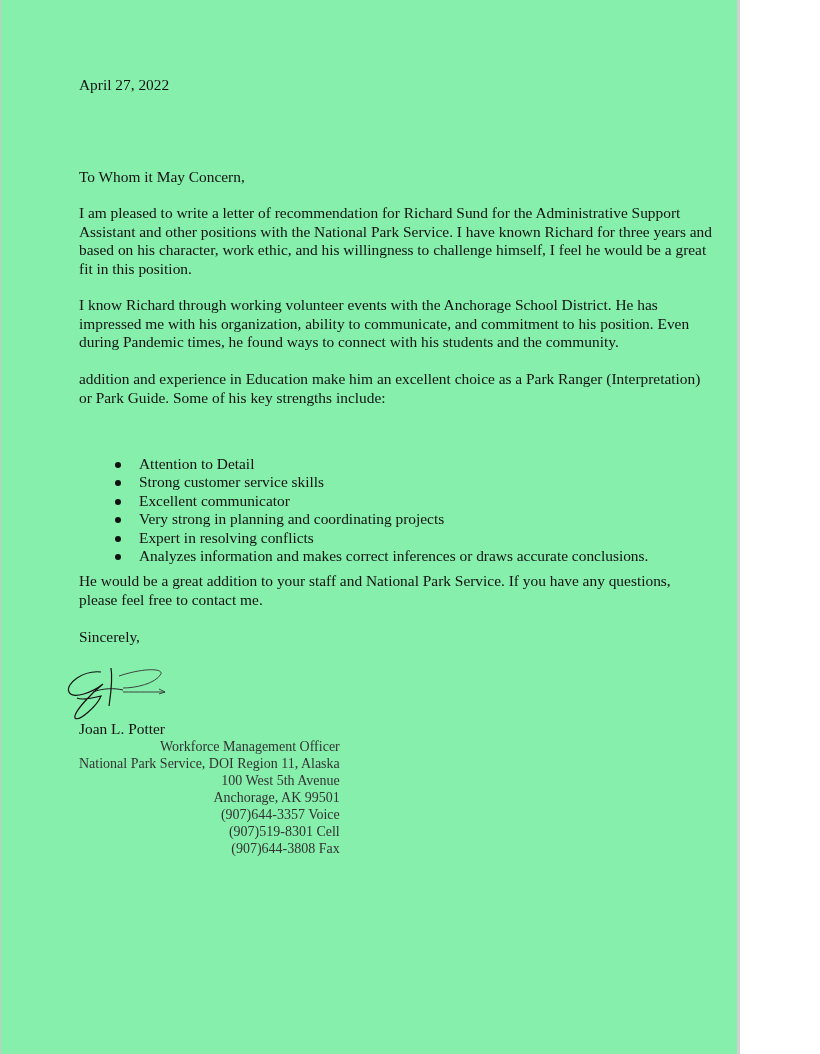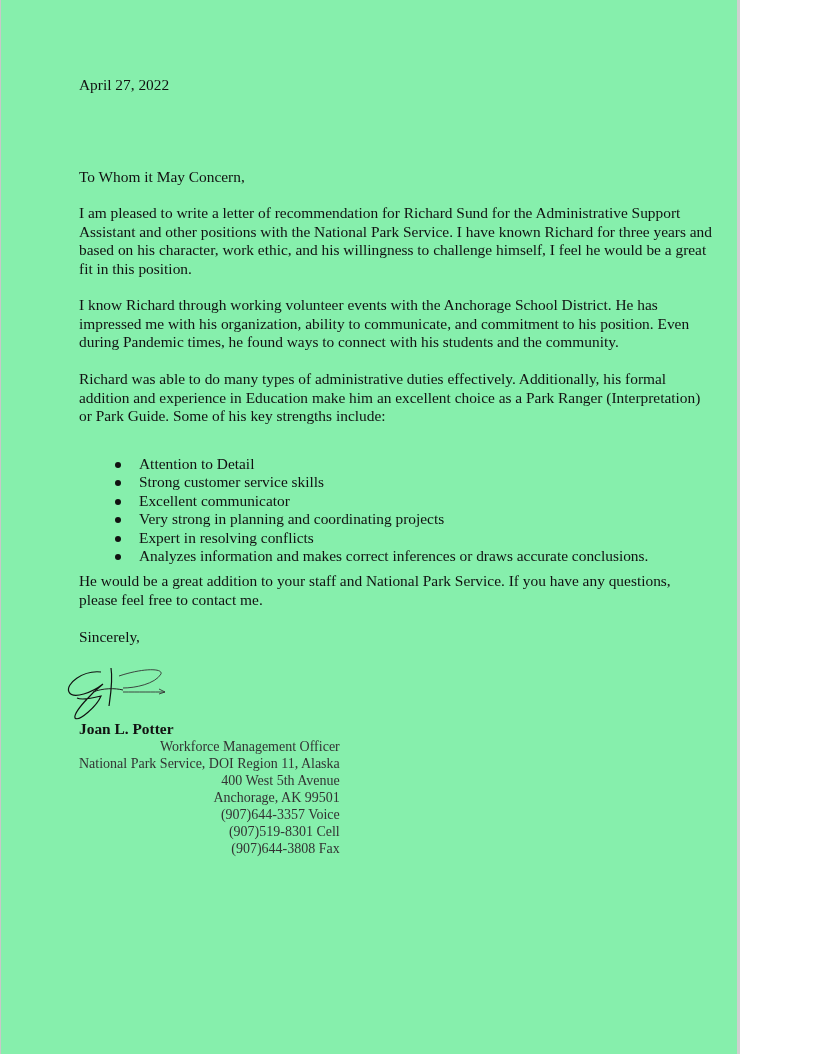--- a/index.html
+++ b/index.html
@@ -17,21 +17,21 @@
   }
   .para { position: absolute; left: 78px; width: 680px;
     font-family: "Liberation Serif", serif; font-size: 15.4px; color: #111; line-height: 18.5px; }
   .para .line { display: block; white-space: nowrap; }
   ul.strengths { position: absolute; left: 78px; top: 443px; margin: 12px; padding: 0; list-style: none;
     font-family: "Liberation Serif", serif; font-size: 15.4px; color: #111; }
   ul.strengths li { position: relative; padding-left: 48px; height: 18.4px; line-height: 18.4px; white-space: nowrap; }
   ul.strengths li .bullet { position: absolute; left: 24px; top: 7px; width: 6px; height: 6px; border-radius: 50%; background: #111; }
   .sig-block { position: absolute; left: 78px; top: 720px;
     font-family: "Liberation Serif", serif; color: #222; }
-  .sig-block .name { font-size: 15.4px; line-height: 18px; color: #111; font-weight: bold; }
+  .sig-block .name { font-size: 15.4px; line-height: 18px; color: #111; }
   .sig-block .small { font-size: 14px; line-height: 17px; color: #333; white-space: nowrap; text-align: right; }
   .signature { position: absolute; left: 62px; top: 662px; width: 110px; height: 60px; }
 </style>
 </head>
 <body>
 
 <div class="page">
 
   <div class="txt" style="top:76px">April 27, 2022</div>
 
@@ -44,21 +44,20 @@
     <span class="line">fit in this position.</span>
   </div>
 
   <div class="para" style="top:296px">
     <span class="line">I know Richard through working volunteer events with the Anchorage School District.  He has</span>
     <span class="line">impressed me with his organization, ability to communicate, and commitment to his position.  Even</span>
     <span class="line">during Pandemic times, he found ways to connect with his students and the community.</span>
   </div>
 
   <div class="para" style="top:370px">
-    <span class="line">Richard was able to do many types of administrative duties effectively.  Additionally, his formal</span>
     <span class="line">addition and experience in Education make him an excellent choice as a Park Ranger (Interpretation)</span>
     <span class="line">or Park Guide. Some of his key strengths include:</span>
   </div>
 
   <ul class="strengths">
     <li><span class="bullet"></span><span>Attention to Detail</span></li>
     <li><span class="bullet"></span><span>Strong customer service skills</span></li>
     <li><span class="bullet"></span><span>Excellent communicator</span></li>
     <li><span class="bullet"></span><span>Very strong in planning and coordinating projects</span></li>
     <li><span class="bullet"></span><span>Expert in resolving conflicts</span></li>
@@ -77,20 +76,20 @@
     <path d="M48 6 C 50 18, 48 30, 46 44" fill="none" stroke="#111" stroke-width="1.2"></path>
     <path d="M30 30 C 40 26, 52 26, 60 28" fill="none" stroke="#222" stroke-width="1"></path>
     <path d="M56 14 C 80 6, 100 6, 98 12 C 92 22, 72 26, 60 26" fill="none" stroke="#333" stroke-width="0.9"></path>
     <path d="M60 30 C 75 30, 90 30, 102 30 M96 27 L102 30 L96 32" fill="none" stroke="#333" stroke-width="0.9"></path>
   </svg>
 
   <div class="sig-block">
     <div class="name">Joan L. Potter</div>
     <div class="small">Workforce Management Officer</div>
     <div class="small">National Park Service, DOI Region 11, Alaska</div>
-    <div class="small">400 West 5th Avenue</div>
+    <div class="small">100 West 5th Avenue</div>
     <div class="small">Anchorage, AK  99501</div>
     <div class="small">(907)644-3357 Voice</div>
     <div class="small">(907)519-8301 Cell</div>
     <div class="small">(907)644-3808 Fax</div>
   </div>
 
 </div>
 
 </body></html>

